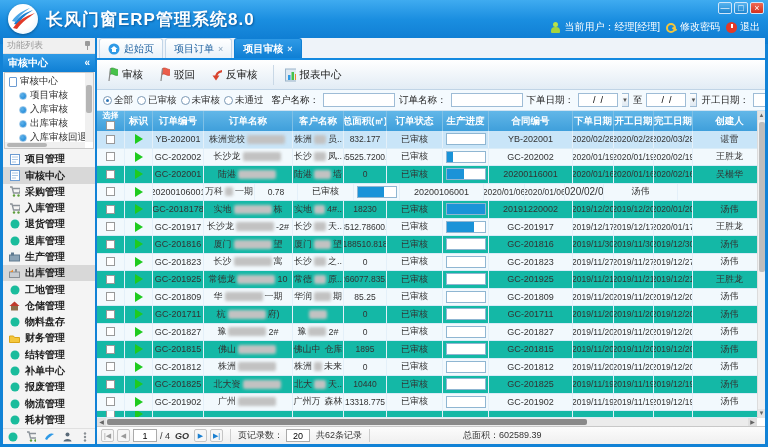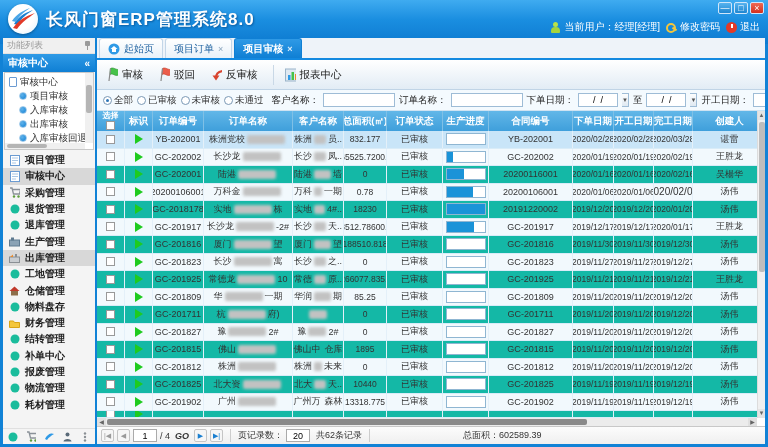--- a/index.html
+++ b/index.html
@@ -233,20 +233,30 @@
           </div>
           <div class="menu-item">
             <span class="mi">
               <svg width="12" height="11">
                 <path d="M1 1 h2 l1.5 6 h6 l1-4.5 h-8" fill="none" stroke="#8a9198" stroke-width="1.3"></path>
                 <circle cx="5" cy="9.5" r="1.2" fill="#5d9c3a"></circle>
                 <circle cx="9.5" cy="9.5" r="1.2" fill="#5d9c3a"></circle>
               </svg>
             </span>
             <span>采购管理</span>
+          </div>
+          <div class="menu-item">
+            <span class="mi">
+              <svg width="12" height="11">
+                <path d="M1 1 h2 l1.5 6 h6 l1-4.5 h-8" fill="none" stroke="#8a9198" stroke-width="1.3"></path>
+                <circle cx="5" cy="9.5" r="1.2" fill="#5d9c3a"></circle>
+                <circle cx="9.5" cy="9.5" r="1.2" fill="#5d9c3a"></circle>
+              </svg>
+            </span>
+            <span>入库管理</span>
           </div>
           <div class="menu-item">
             <span class="mi">
               <svg width="10" height="10">
                 <circle cx="5" cy="5" r="4.5" fill="#1abc9c"></circle>
               </svg>
             </span>
             <span>退货管理</span>
           </div>
           <div class="menu-item">
@@ -596,24 +606,20 @@
               <div class="td c12">吴楊华</div>
             </div>
             <div class="trow alt">
               <div class="td c0">
                 <span class="cb"></span>
               </div>
               <div class="td c1">
                 <span class="tri"></span>
               </div>
               <div class="td c2">20200106001</div>
-              <div class="td c3">
-                <span>万科金</span>
-                <span class="blur" style="width: 38px;"></span>
-              </div>
               <div class="td c4">
                 <span>万科</span>
                 <span class="blur" style="width: 18px;"></span>
                 <span>一期</span>
               </div>
               <div class="td c5" style="font-size: 8.5px;">0.78</div>
               <div class="td c6">已审核</div>
               <div class="td c7">
                 <div class="pbar">
                   <div class="pfill" style="width: 70%;"></div>

